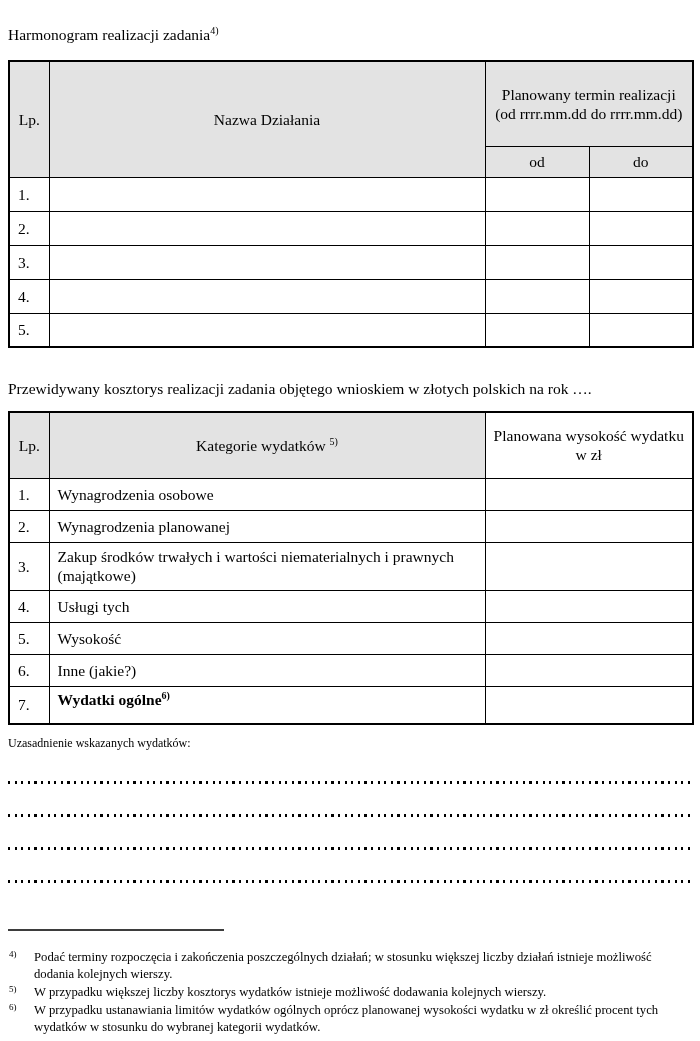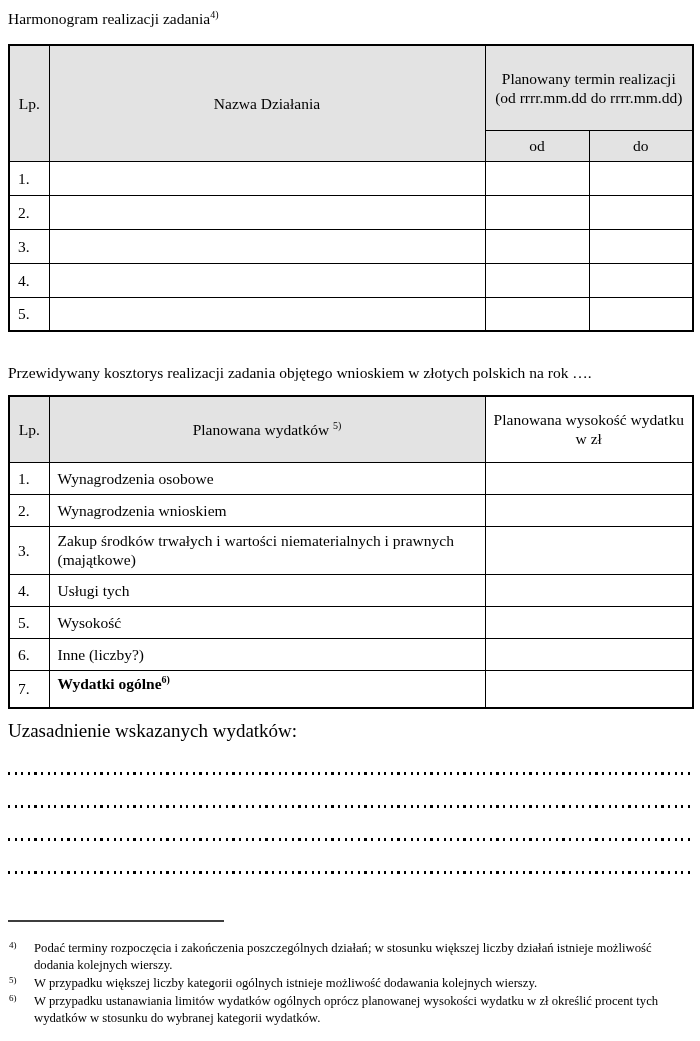--- a/index.html
+++ b/index.html
@@ -9,20 +9,21 @@
     height: 1041px;
     font-family: "Liberation Serif", "DejaVu Serif", serif;
     color: #000;
     padding: 10px 8px 0 8px;
     overflow: hidden;
   }
   .section-title {
     font-size: 15.5px;
     font-weight: normal;
     line-height: 18px;
+    margin-top: 16px;
   }
   sup.fn-ref { font-size: 10px; vertical-align: super; line-height: 0; }
 
   table {
     border-collapse: collapse;
     table-layout: fixed;
     width: 684px;
     border: 2px solid #000;
   }
   th, td {
@@ -45,21 +46,21 @@
 
   #budget-title { margin-top: 32px; }
   #budget-table { margin-top: 13px; }
   #budget-table .hdr-row { height: 66px; }
   #budget-table .r32 { height: 32px; }
   #budget-table .r48 { height: 48px; }
   #budget-table .r38 { height: 38px; }
   #budget-table .total-row { height: 36px; }
   #budget-table .total-label { text-align: right; padding-right: 10px; }
 
-  #justification-label { margin-top: 11px; font-size: 19px; }
+  #justification-label { margin-top: 11px; font-size: 12px; }
   .dotted-line {
     width: 684px;
     height: 3px;
     background: repeating-linear-gradient(to right, #000 0px, #000 2.2px, transparent 2.2px, transparent 6.6px);
     margin-top: 30px;
   }
   .dotted-line + .dotted-line { margin-top: 30px; }
 
   #footnote-divider {
     width: 216px;
@@ -144,51 +145,51 @@
 
 <table id="budget-table">
   <colgroup>
       <col style="width:40px">
       <col style="width:436px">
       <col style="width:208px">
     </colgroup>
   <tbody>
       <tr class="hdr-row">
     <th class="hdr center">Lp.</th>
-    <th class="hdr center"><span>Planowana wydatków</span> <sup class="fn-ref">5)</sup></th>
+    <th class="hdr center"><span>Kategorie wydatków</span> <sup class="fn-ref">5)</sup></th>
     <th class="center">Planowana wysokość wydatku w zł</th>
   </tr>
   <tr class="r32">
     <td class="lp">1.</td>
     <td class="cat">Wynagrodzenia osobowe</td>
     <td></td>
   </tr>
   <tr class="r32">
     <td class="lp">2.</td>
-    <td class="cat">Wynagrodzenia wnioskiem</td>
+    <td class="cat">Wynagrodzenia planowanej</td>
     <td></td>
   </tr>
   <tr class="r48">
     <td class="lp">3.</td>
     <td class="cat">Zakup środków trwałych i wartości niematerialnych i prawnych (majątkowe)</td>
     <td></td>
   </tr>
   <tr class="r32">
     <td class="lp">4.</td>
     <td class="cat">Usługi tych</td>
     <td></td>
   </tr>
   <tr class="r32">
     <td class="lp">5.</td>
     <td class="cat">Wysokość</td>
     <td></td>
   </tr>
   <tr class="r32">
     <td class="lp">6.</td>
-    <td class="cat">Inne (liczby?)</td>
+    <td class="cat">Inne (jakie?)</td>
     <td></td>
   </tr>
   <tr class="r38">
     <td class="lp">7.</td>
     <td class="cat" style="vertical-align: top; font-weight: bold;"><span>Wydatki ogólne</span><sup class="fn-ref">6)</sup></td>
     <td></td>
   </tr>
 </tbody>
   </table>
 
@@ -200,19 +201,19 @@
 
 <hr id="footnote-divider">
 
 <div id="footnotes">
   <div class="footnote">
     <span class="marker">4)</span>
     <span class="fn-text">Podać terminy rozpoczęcia i zakończenia poszczególnych działań; w stosunku większej liczby działań istnieje możliwość dodania kolejnych wierszy.</span>
   </div>
   <div class="footnote">
     <span class="marker">5)</span>
-    <span class="fn-text">W przypadku większej liczby kategorii ogólnych istnieje możliwość dodawania kolejnych wierszy.</span>
+    <span class="fn-text">W przypadku większej liczby kosztorys wydatków istnieje możliwość dodawania kolejnych wierszy.</span>
   </div>
   <div class="footnote">
     <span class="marker">6)</span>
     <span class="fn-text">W przypadku ustanawiania limitów wydatków ogólnych oprócz planowanej wysokości wydatku w zł określić procent tych wydatków w stosunku do wybranej kategorii wydatków.</span>
   </div>
 </div>
 
 </body></html>

